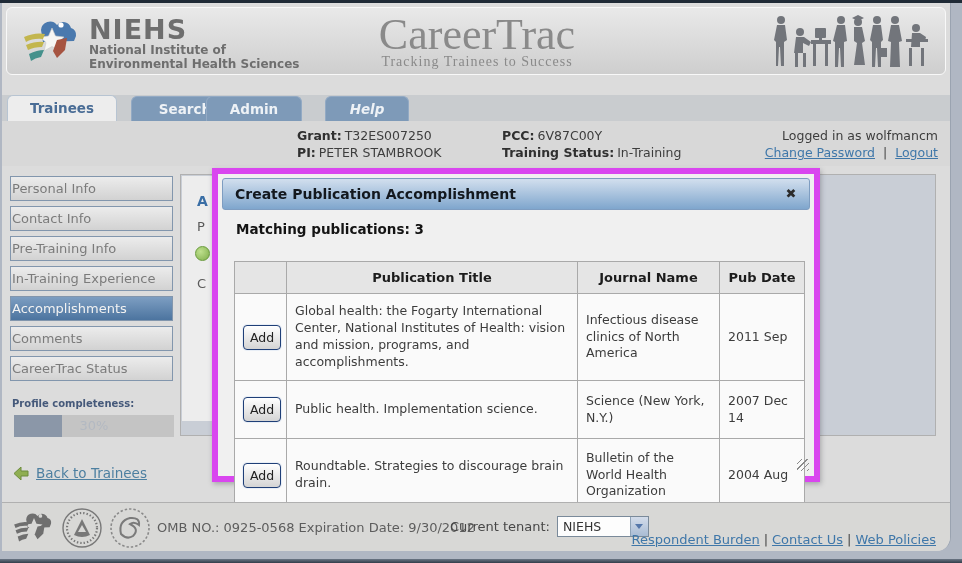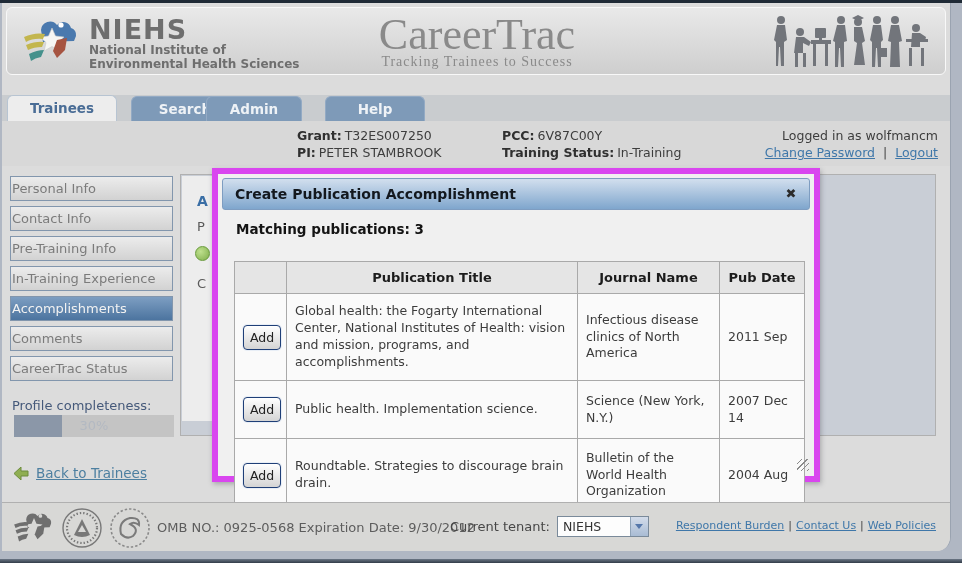--- a/index.html
+++ b/index.html
@@ -49,21 +49,21 @@
   .info-col .val{margin-left:3px;}
   .login-col{position:absolute;top:6px;right:12px;text-align:right;line-height:17px;font-size:12.5px;}
   a.lnk{color:#3f77a9;text-decoration:underline;cursor:pointer;}
   
   .side-btn{
     position:absolute;left:8px;width:163px;height:25px;box-sizing:border-box;
     border:1px solid #8296ad;background:linear-gradient(#ececec,#d2d2d2);
     color:#7b7b7b;font-size:13px;line-height:23px;padding-left:1px;cursor:pointer;
   }
   .side-btn.active{background:linear-gradient(#7d9ec2,#4c749f);color:#f2f2f2;}
-  .profile-label{position:absolute;left:10px;top:395px;font-weight:normal;color:#45597a;font-size:13px;}
+  .profile-label{position:absolute;left:10px;top:395px;font-weight:bold;color:#45597a;font-size:10px;}
   .progress{position:absolute;left:12px;top:412px;width:160px;height:22px;background:#c4c4c4;}
   .progress .fill{height:100%;background:#8b97a8;}
   .progress .ptext{position:absolute;left:0;top:0;width:100%;height:100%;text-align:center;
     line-height:22px;color:#b3b9c2;font-size:13px;}
   .backlink{position:absolute;left:12px;top:462px;display:flex;align-items:center;gap:7px;
     font-size:13.5px;}
   .backlink a{color:#4d7fa0;}
   
   .content-panel{
     position:absolute;left:178px;top:171px;width:756px;height:262px;
@@ -115,21 +115,21 @@
   .omb{position:absolute;left:155px;top:17px;font-size:13px;color:#5d5d5d;}
   .tenant{position:absolute;left:448px;top:13px;font-size:13px;color:#474747;display:flex;align-items:center;}
   .tenant-select{
     margin-left:7px;width:92px;height:21px;border:1px solid #7a8a9a;background:#fdfdfd;
     display:flex;align-items:center;justify-content:space-between;cursor:pointer;box-sizing:border-box;
   }
   .tenant-select .tval{padding-left:5px;font-size:12.5px;color:#333;}
   .tenant-arrow{width:17px;height:19px;background:linear-gradient(#d3dcea,#a9bcd4);
     border-left:1px solid #8fa3b8;display:flex;align-items:center;justify-content:center;}
   .tenant-arrow::after{content:"";border:4px solid transparent;border-top:5px solid #5577aa;margin-top:4px;}
-  .f-links{position:absolute;right:14px;top:16px;font-size:11px;color:#474747;}
+  .f-links{position:absolute;right:14px;top:29px;font-size:13px;color:#474747;}
   .sep{color:#474747;margin:0 4px;}
 </style>
 </head>
 <body>
 
 <div class="topstrip"></div>
 
 <div id="page">
 
   <div class="header">
@@ -178,21 +178,21 @@
       <rect x="133" y="27" width="22" height="3"></rect>
         <rect x="136" y="36" width="3" height="18"></rect>
         <rect x="148" y="36" width="3" height="18"></rect>
     </svg>
   </div>
 
   <div class="tabbar">
     <div class="tab active" style="left:5px;width:110px;">Trainees</div>
     <div class="tab" style="left:129px;width:108px;">Search</div>
     <div class="tab" style="left:204px;width:96px;">Admin</div>
-    <div class="tab" style="left:323px;width:100px;">Help</div>
+    <div class="tab" style="left:323px;width:84px;font-style:italic;">Help</div>
   </div>
 
   <div class="infobar">
     <div class="info-col" style="left:247px;margin-left:48px;">
       <div><b>Grant:</b><span class="val">T32ES007250</span></div>
       <div><b>PI:</b><span class="val">PETER STAMBROOK</span></div>
     </div>
     <div class="info-col" style="left:500px;">
       <div><b>PCC:</b><span class="val">6V87C00Y</span></div>
       <div><b>Training Status:</b><span class="val">In-Training</span></div>

